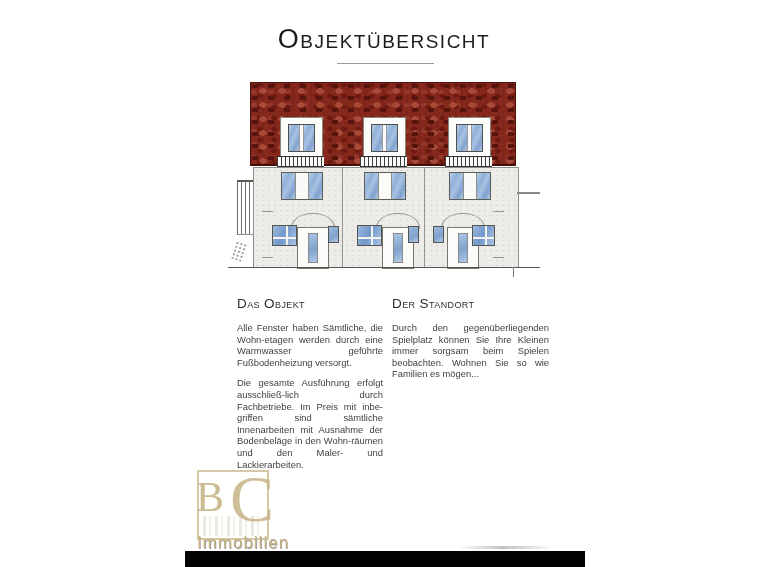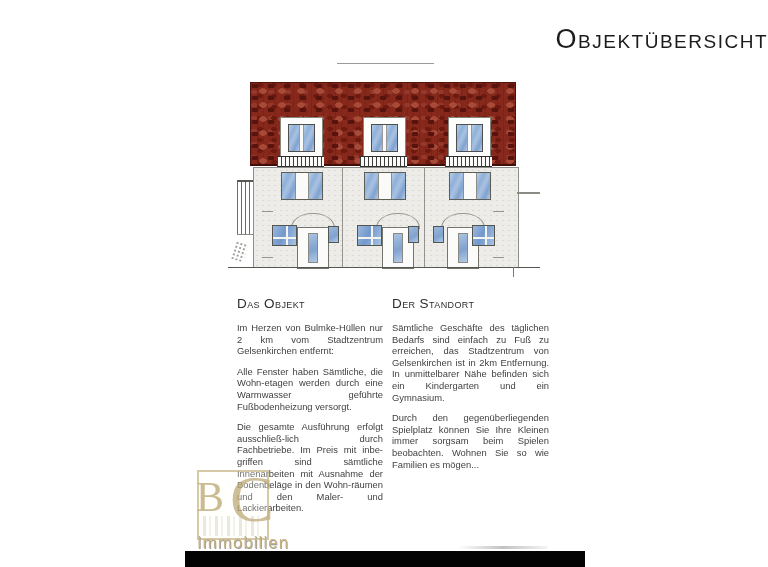--- a/index.html
+++ b/index.html
@@ -1,20 +1,20 @@
 <!DOCTYPE html>
 <html><head>
 <meta charset="utf-8">
 <style>
   html,body{margin:0;padding:0;background:#ffffff;}
   .page{position:relative;width:768px;height:567px;background:#ffffff;overflow:hidden;
         font-family:"Liberation Sans",sans-serif;}
 
   
-  .title{position:absolute;top:24px;left:0;width:768px;margin:0;text-align:right;
+  .title{position:absolute;top:24px;left:0;width:768px;margin:0;text-align:center;
          font-variant:small-caps;font-weight:400;font-size:27px;letter-spacing:1.5px;
          color:#1c1c1c;font-family:"Liberation Sans",sans-serif;}
   .title-underline{position:absolute;top:63px;left:337px;width:97px;height:1px;background:#9a9a9a;}
 
   
   .drawing{position:absolute;left:228px;top:80px;width:312px;height:215px;}
   .roof{position:absolute;left:22px;top:2px;width:264px;height:81px;
         background-color:#86291c;border:1px solid #4e130b;border-bottom:2px solid #3f0e08;
         background-image:
           radial-gradient(ellipse 6px 4px at 4px 3px,  #58140c 0 55%, transparent 62%),
@@ -175,27 +175,25 @@
     <div class="dash" style="left:34px;top:131px"></div>
     <div class="dash" style="left:34px;top:177px"></div>
     <div class="dash" style="left:265px;top:131px"></div>
     <div class="dash" style="left:265px;top:177px"></div>
   </div>
 
   <h2 class="heading h-left">Das Objekt</h2>
   <h2 class="heading h-right">Der Standort</h2>
 
   <div class="col col-left">
-    <p>Im Herzen von Bulmke-Hüllen nur 2 km vom Stadtzentrum Gelsenkirchen entfernt:</p>
     <p>Alle Fenster haben Sämtliche, die Wohn-etagen werden durch eine Warmwasser geführte Fußbodenheizung versorgt.</p>
     <p>Die gesamte Ausführung erfolgt ausschließ-lich durch Fachbetriebe. Im Preis mit inbe-griffen sind sämtliche Innenarbeiten mit Ausnahme der Bodenbeläge in den Wohn-räumen und den Maler- und Lackierarbeiten.</p>
   </div>
 
   <div class="col col-right">
-    <p>Sämtliche Geschäfte des täglichen Bedarfs sind einfach zu Fuß zu erreichen, das Stadtzentrum von Gelsenkirchen ist in 2km Entfernung. In unmittelbarer Nähe befinden sich ein Kindergarten und ein Gymnasium.</p>
     <p>Durch den gegenüberliegenden Spielplatz können Sie Ihre Kleinen immer sorgsam beim Spielen beobachten. Wohnen Sie so wie Familien es mögen...</p>
   </div>
 
   <div class="logo-box">
     <span class="logo-b">B</span>
     <span class="logo-c">C</span>
     <div class="skyline"></div>
   </div>
   <p class="logo-label">Immobilien</p>
 

